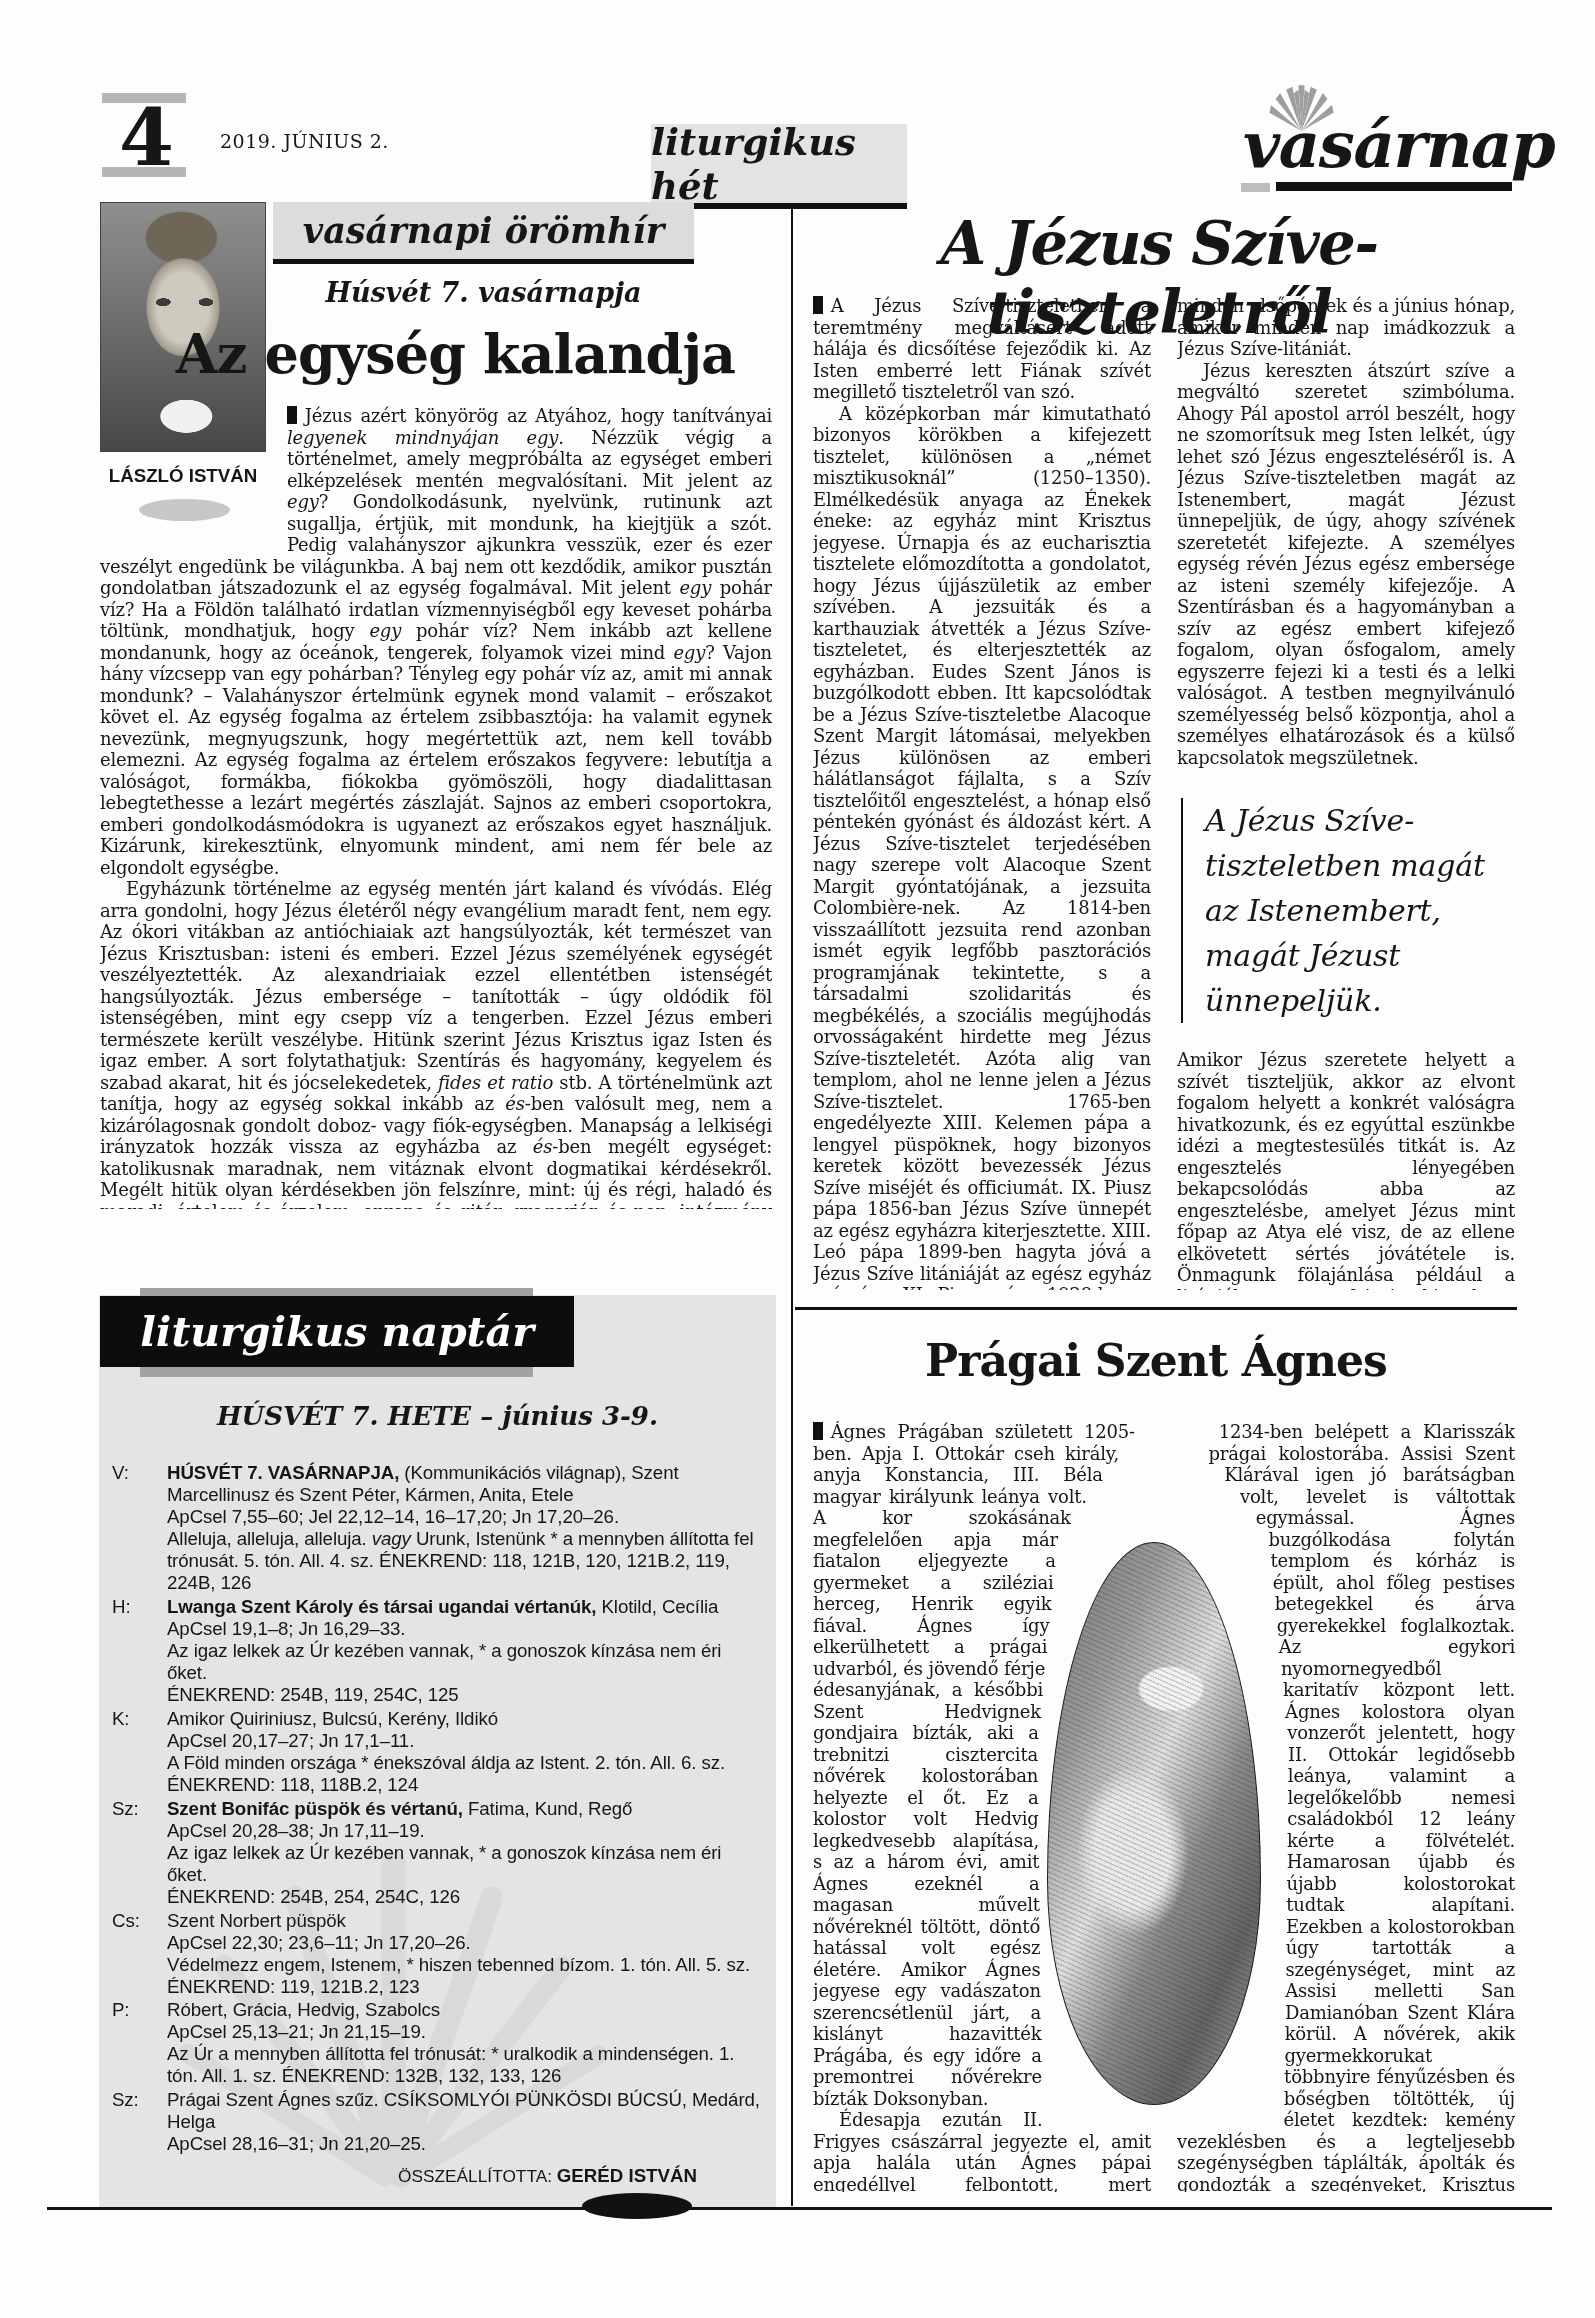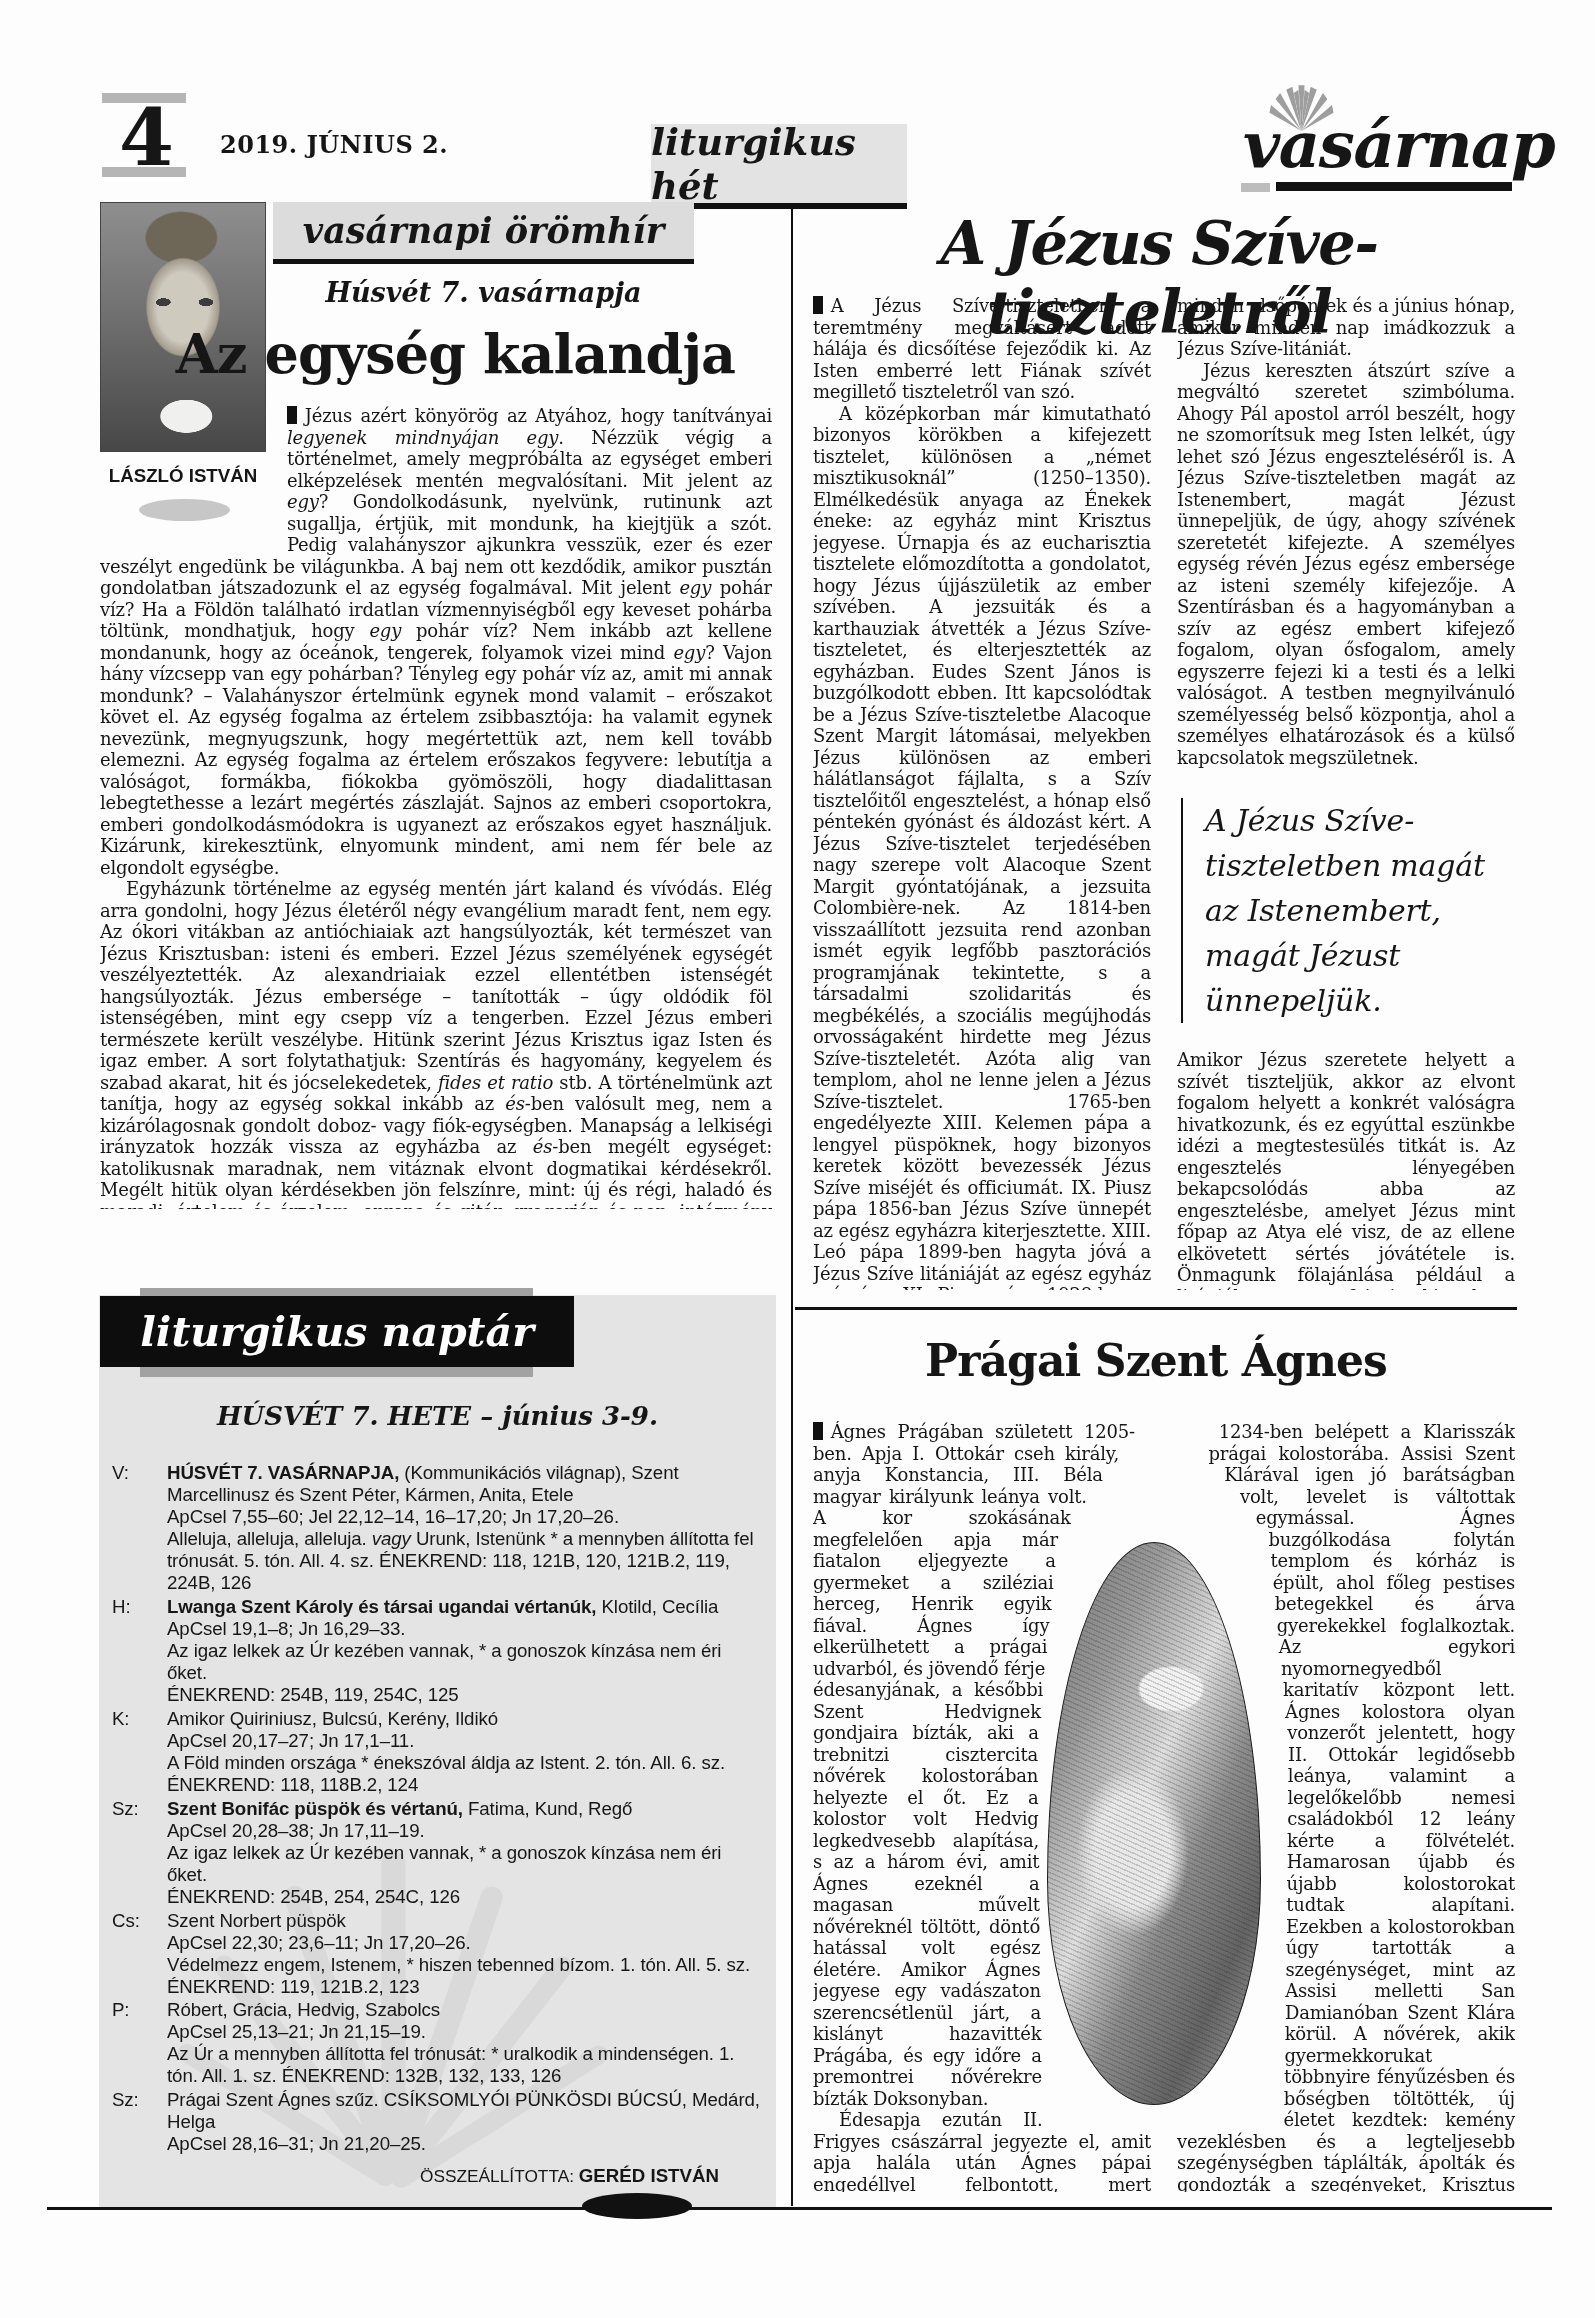--- a/index.html
+++ b/index.html
@@ -12,21 +12,21 @@
   p{margin:0;}
   p + p{text-indent:26px;}
   .lead::before{content:"";display:inline-block;width:10.3px;height:18px;background:#111;
                 margin-right:7.5px;vertical-align:-2.3px;}
   i{font-style:italic;}
   b{font-weight:bold;}
 
   
   .tick{background:#b5b5b5;height:10.3px;width:84px;}
   #page-number{font-size:79px;font-weight:bold;line-height:1;}
-  #issue-date{font-size:24px;font-weight:bold;letter-spacing:0.5px;}
+  #issue-date{font-size:19px;font-weight:normal;letter-spacing:0.5px;}
   #section-box{background:#e3e3e3;border-bottom:6.5px solid #111;width:256px;height:79px;
                display:flex;align-items:center;justify-content:center;}
   #section-box span{font-style:italic;font-weight:bold;font-size:37px;}
   #logo{font-style:italic;font-weight:bold;font-size:64px;letter-spacing:-1.4px;}
   #logo-underline{background:#111;height:9.3px;}
   #logo-tick{background:#bdbdbd;height:9.3px;width:29px;}
 
   
   #author-photo{width:166px;height:250px;border:0.9px solid #444;box-sizing:border-box;
     background:
@@ -208,21 +208,21 @@
   <div class="cal-entry">
     <span class="cal-day">Sz:</span>
     <div>Prágai Szent Ágnes szűz. CSÍKSOMLYÓI PÜNKÖSDI BÚCSÚ, Medárd, Helga</div>
     <div>ApCsel 28,16–31; Jn 21,20–25.</div>
     <div>Minden igaz lelkű ember * látni fogja arcodat, Uram. 7. tón. All. 5. sz.</div>
 
   </div>
 
 </div>
 
-<div class="abs" id="credit-line" style="left:345px;top:2165px;width:374px;">
+<div class="abs" id="credit-line" style="left:323px;top:2165px;width:374px;">
   <span>ÖSSZEÁLLÍTOTTA:</span>
   <span class="credit-name">GERÉD ISTVÁN</span>
 </div>
 <div class="abs" id="credit-oval" style="left:582px;top:2193px;"></div>
 
 <div class="abs" id="v-divider" style="left:791px;top:206px;height:2000px;"></div>
 <div class="abs" id="h-divider" style="left:795px;top:1307px;width:722px;"></div>
 <div class="abs" id="bottom-rule" style="left:47px;top:2207px;width:1505px;"></div>
 
 <div class="abs serif" id="sacred-title" style="left:804px;top:209px;width:710px;">A Jézus Szíve-tiszteletről</div>

